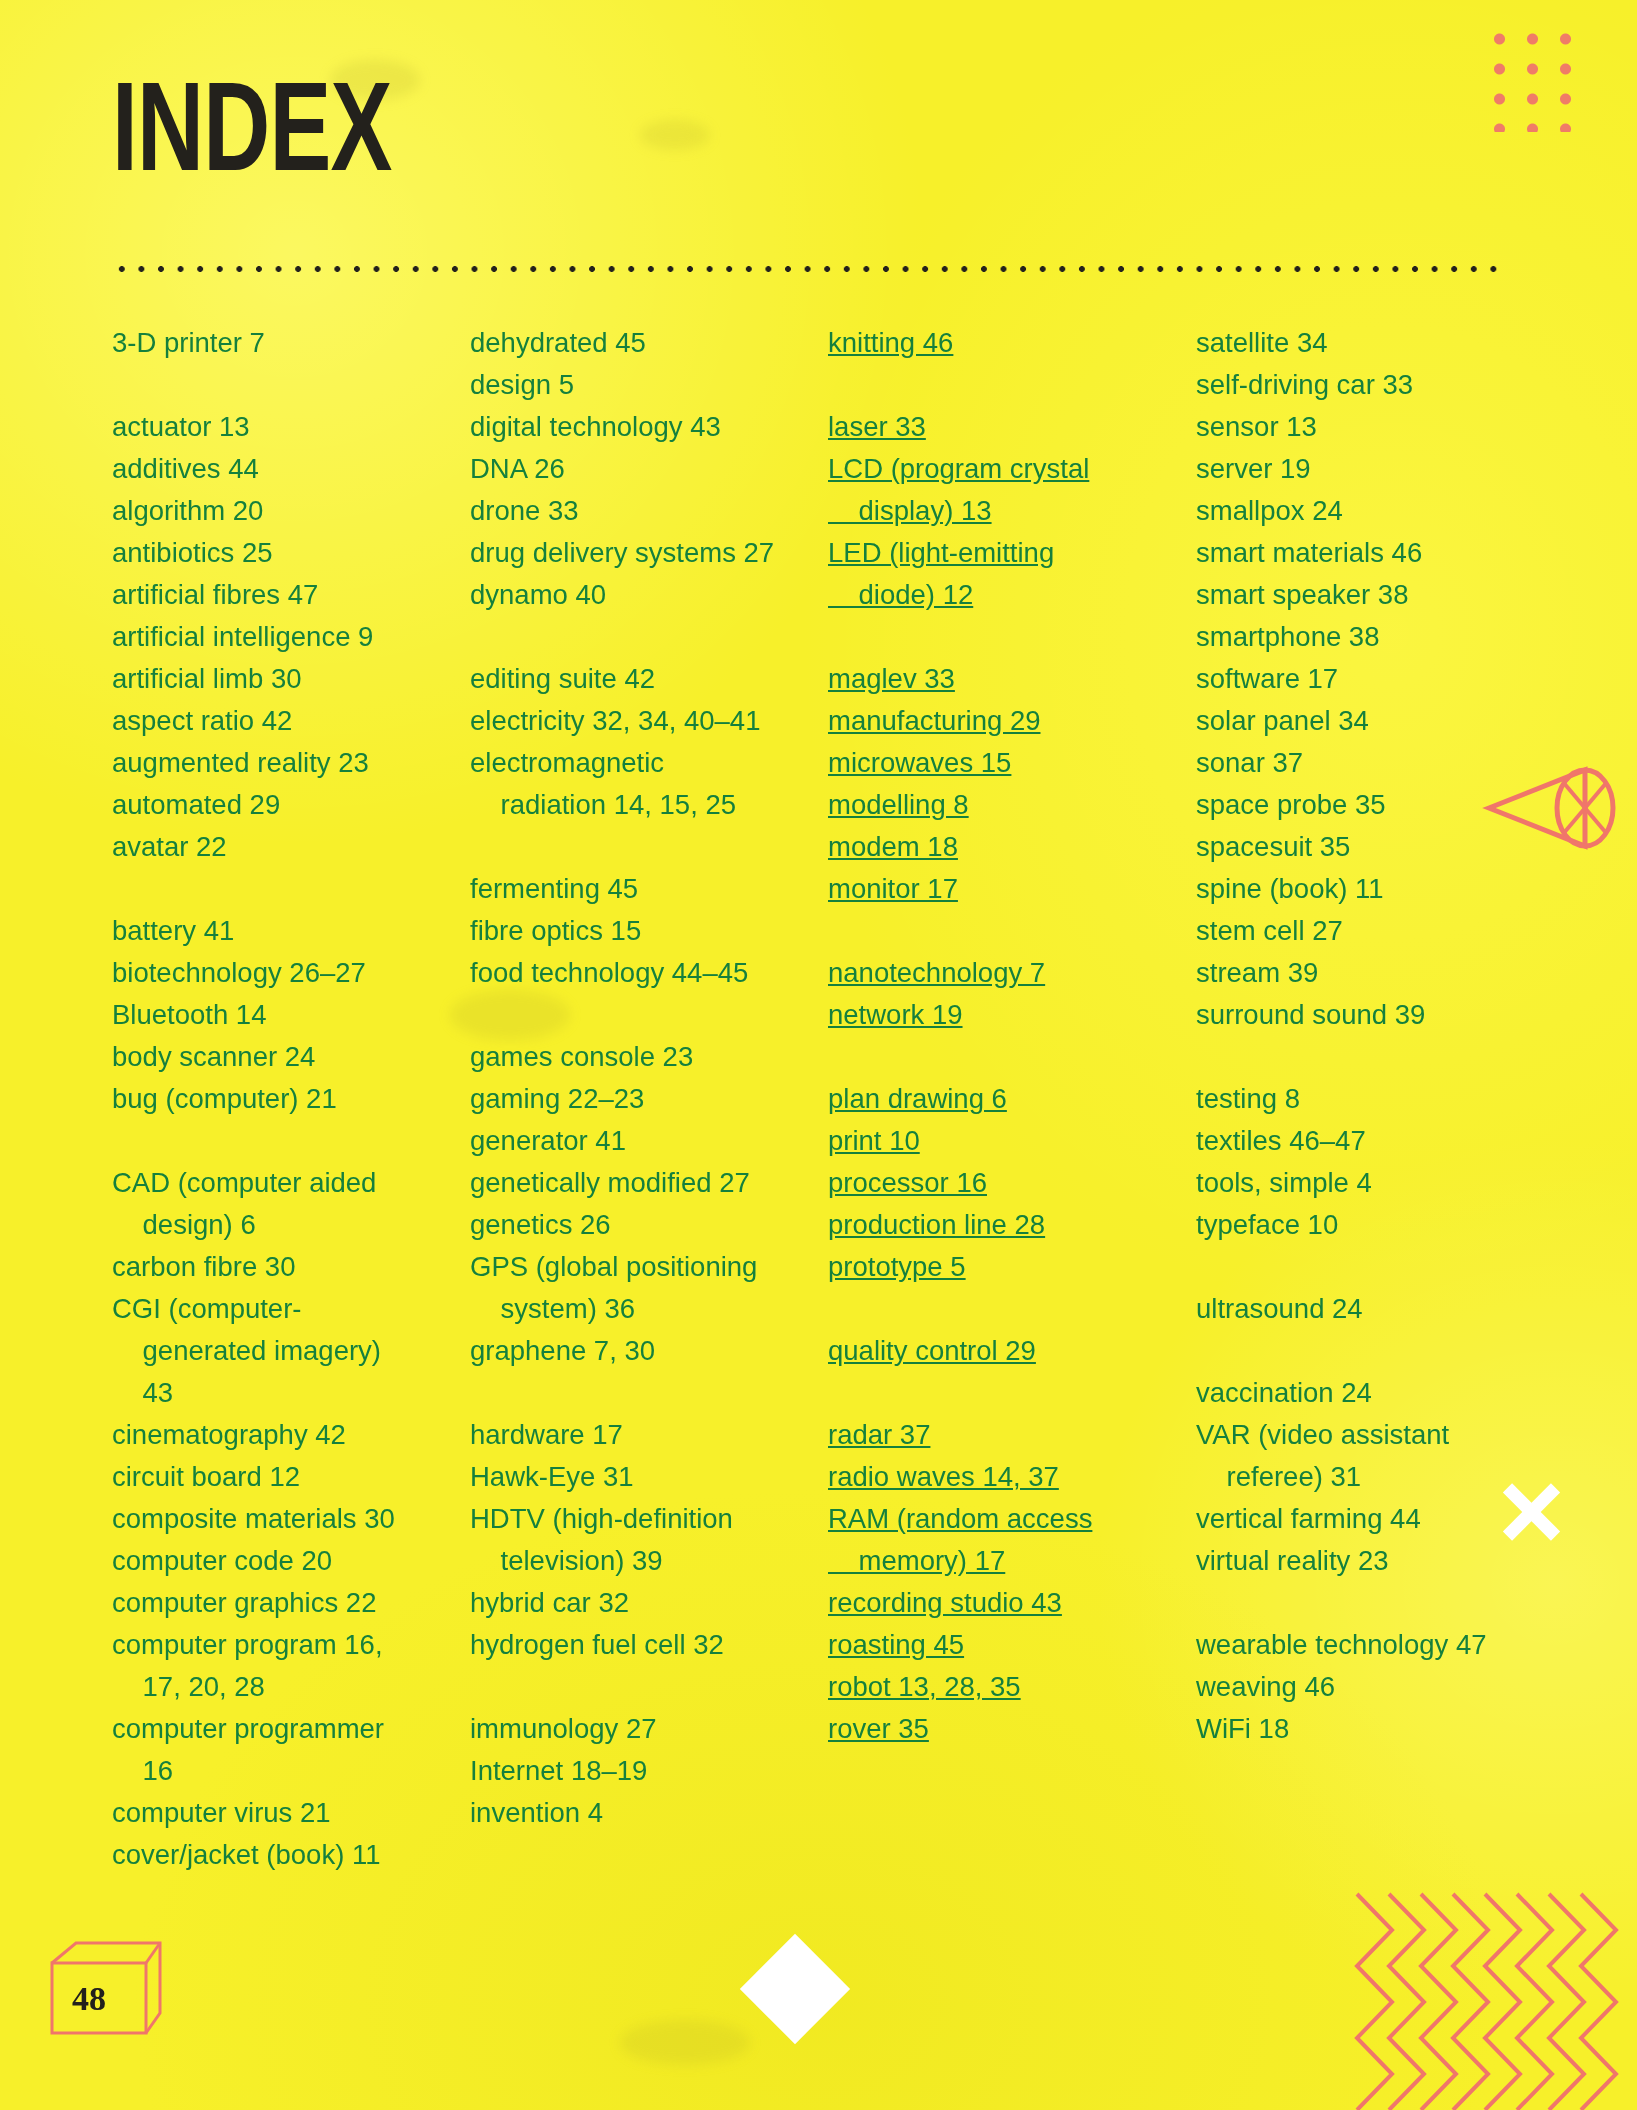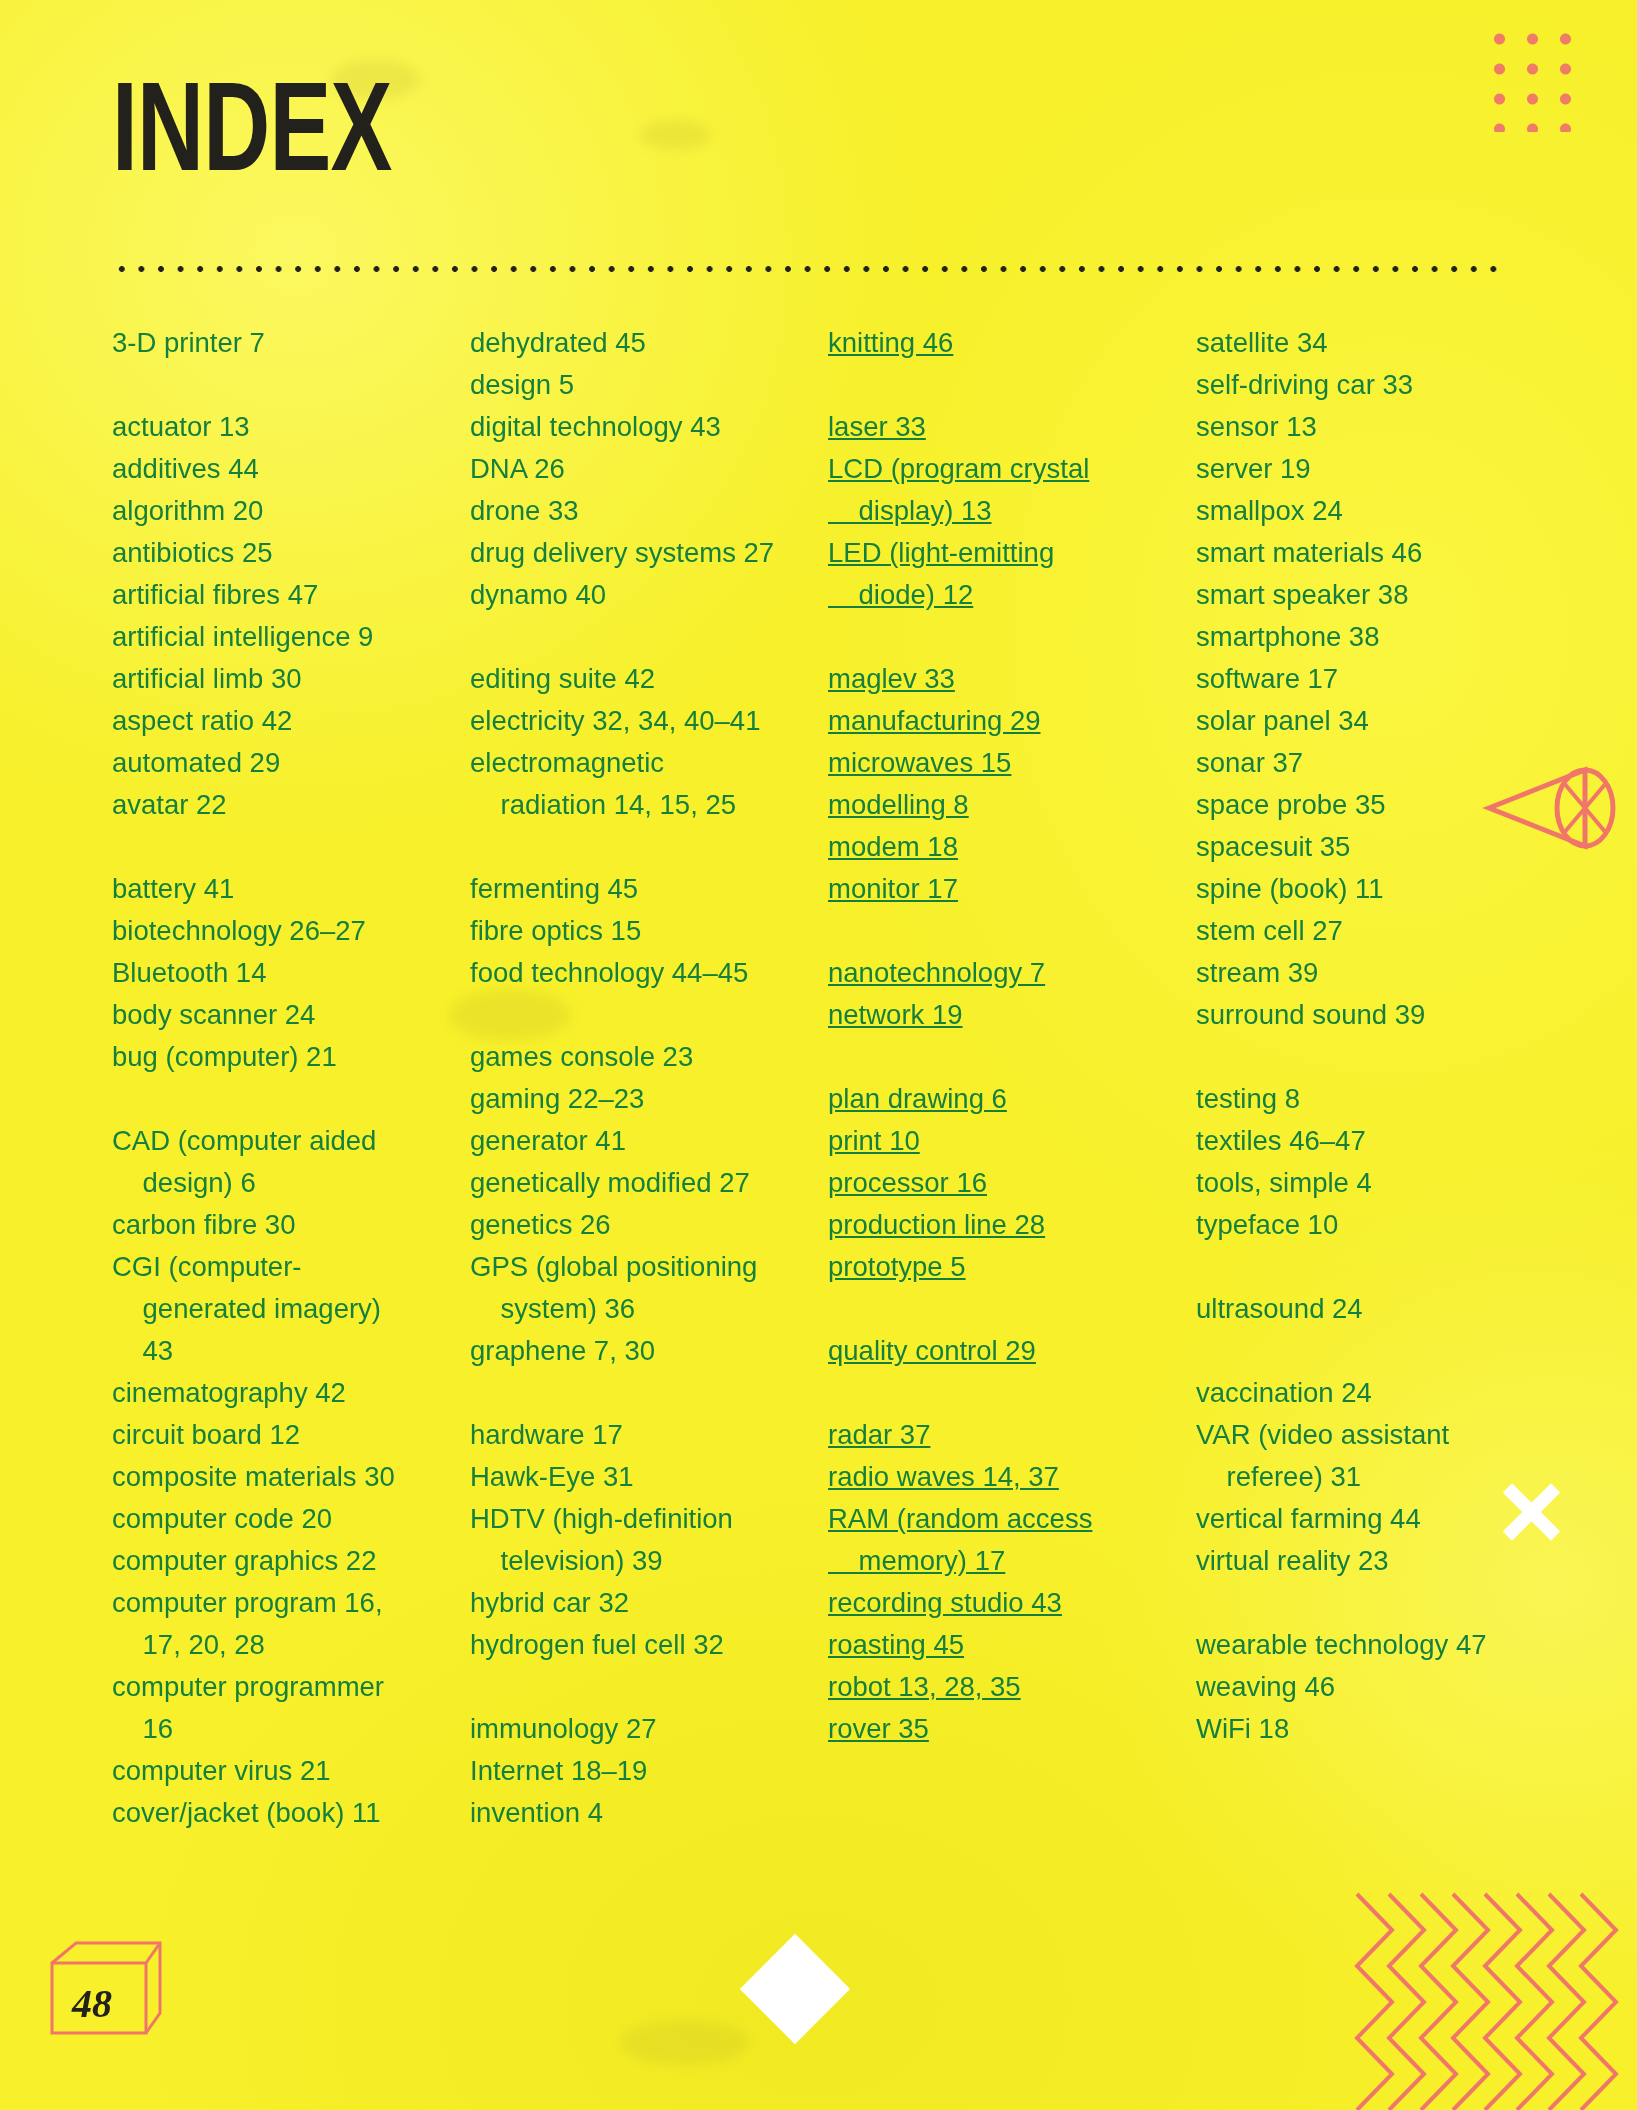--- a/index.html
+++ b/index.html
@@ -148,23 +148,22 @@
     left: 50px;
     top: 1940px;
     width: 112px;
     height: 96px;
   }
   .pagenum {
     position: absolute;
     left: 22px;
     top: 40px;
     font-family: "Liberation Serif", serif;
-    font-style: italic;
     font-weight: bold;
-    font-size: 40px;
+    font-size: 34px;
     color: #23211c;
   }
   
   .smudge {
     position: absolute;
     background: rgba(180,170,40,0.18);
     border-radius: 50%;
     filter: blur(6px);
     pointer-events: none;
   }
@@ -224,20 +223,21 @@
         <div class="entry">3-D printer 7</div>
         <div class="gap"></div>
         <div class="entry">actuator 13</div>
         <div class="entry">additives 44</div>
         <div class="entry">algorithm 20</div>
         <div class="entry">antibiotics 25</div>
         <div class="entry">artificial fibres 47</div>
         <div class="entry">artificial intelligence 9</div>
         <div class="entry">artificial limb 30</div>
         <div class="entry">aspect ratio 42</div>
+        <div class="entry">augmented reality 23</div>
         <div class="entry">automated 29</div>
         <div class="entry">avatar 22</div>
         <div class="gap"></div>
         <div class="entry">battery 41</div>
         <div class="entry">biotechnology 26–27</div>
         <div class="entry">Bluetooth 14</div>
         <div class="entry">body scanner 24</div>
         <div class="entry">bug (computer) 21</div>
         <div class="gap"></div>
         <div class="entry">CAD (computer aided</div>

